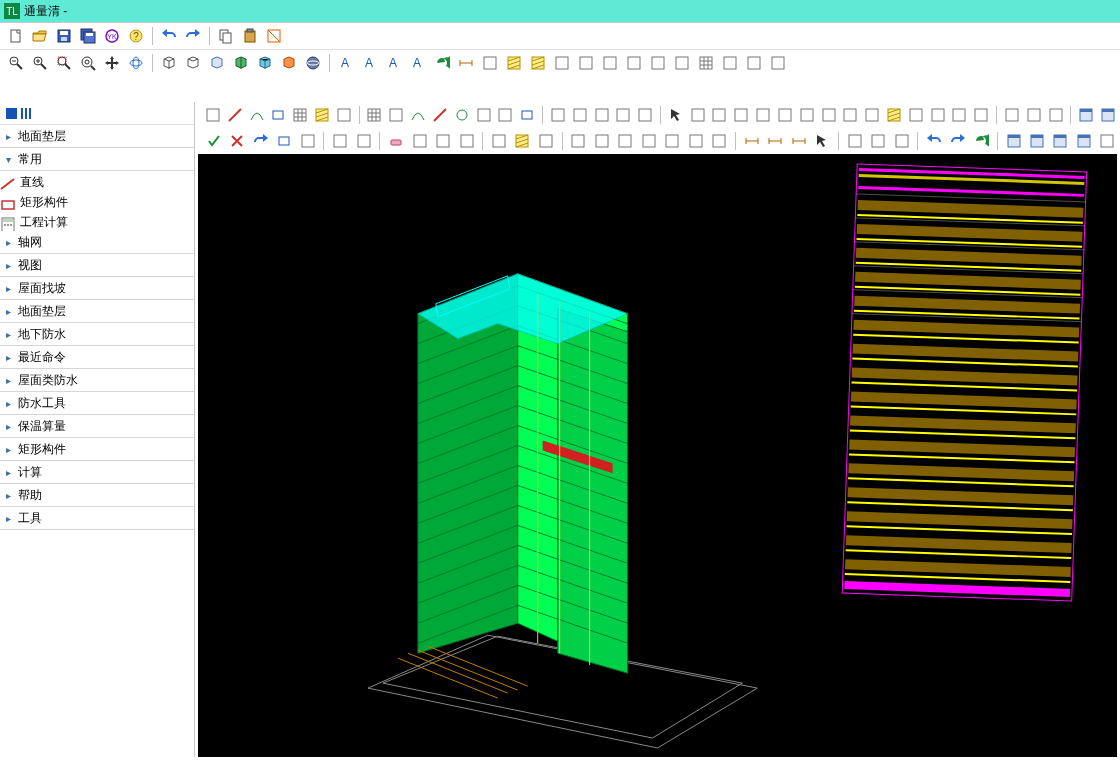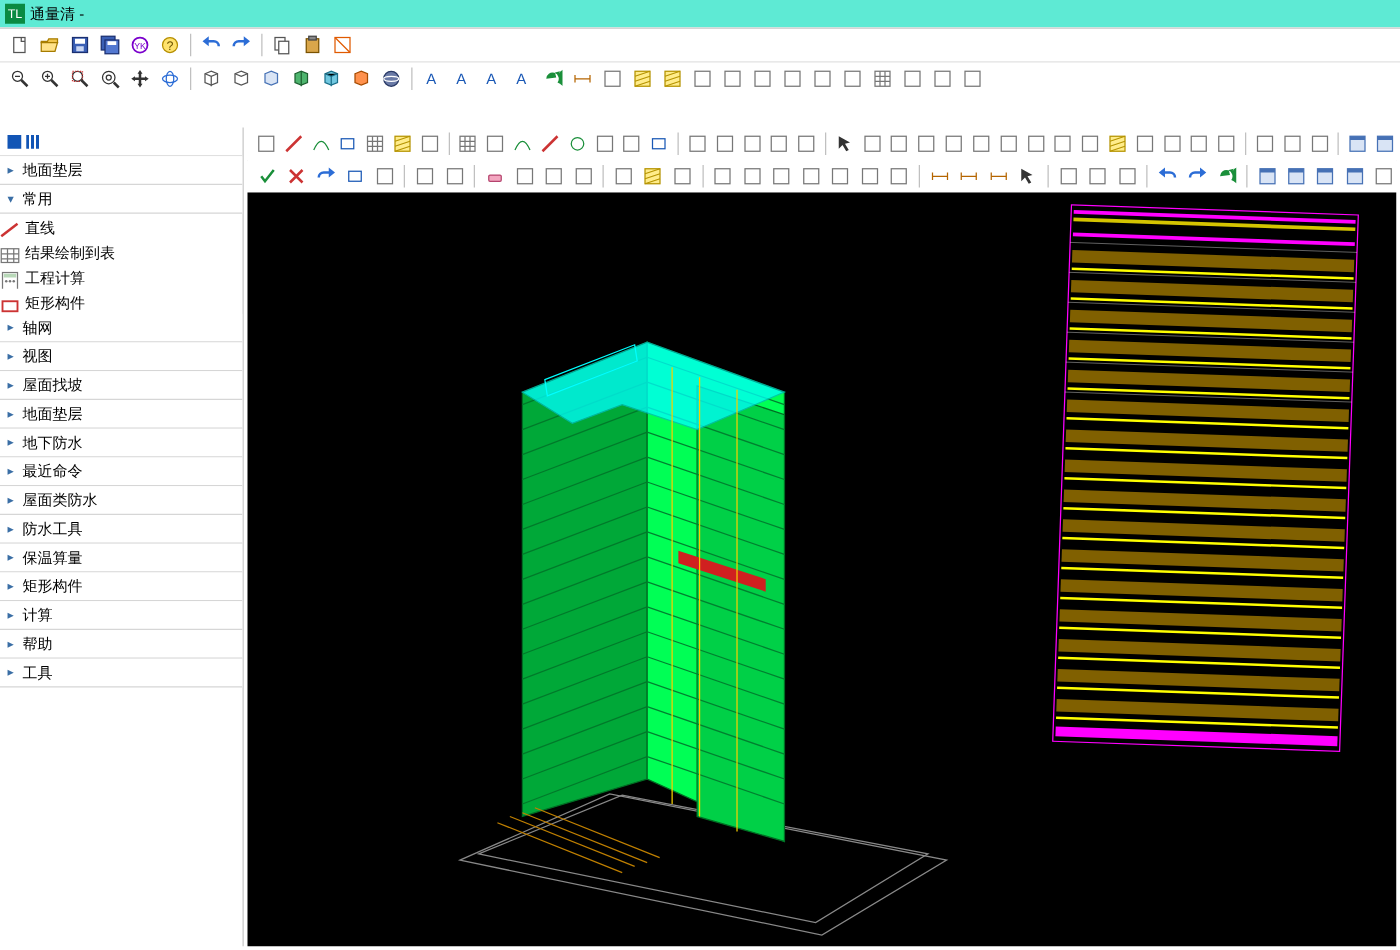--- a/index.html
+++ b/index.html
@@ -311,45 +311,36 @@
           <span class="licon">
             <svg width="16" height="14" viewBox="0 0 16 14">
               <line x1="1" y1="12" x2="14" y2="2" stroke="#c33" stroke-width="2"></line>
             </svg>
           </span>
           <span>直线</span>
         </div>
         <div class="leaf">
           <span class="licon">
             <svg width="16" height="14" viewBox="0 0 16 14">
-              <rect x="1" y="2" width="14" height="11" fill="#fff" stroke="#777"></rect>
-              <path d="M1 6h14M1 10h14M6 2v11M11 2v11" stroke="#777"></path>
+              <rect x="2" y="4" width="12" height="8" fill="none" stroke="#c33" stroke-width="1.5"></rect>
             </svg>
           </span>
-          <span>结果绘制到表</span>
+          <span>矩形构件</span>
         </div>
         <div class="leaf">
           <span class="licon">
             <svg width="16" height="14" viewBox="0 0 16 14">
               <rect x="2" y="1" width="12" height="14" fill="#fff" stroke="#777"></rect>
               <rect x="3" y="2" width="10" height="3" fill="#b8d8b8"></rect>
               <circle cx="5" cy="8" r="1" fill="#777"></circle>
               <circle cx="8" cy="8" r="1" fill="#777"></circle>
               <circle cx="11" cy="8" r="1" fill="#777"></circle>
             </svg>
           </span>
           <span>工程计算</span>
-        </div>
-        <div class="leaf">
-          <span class="licon">
-            <svg width="16" height="14" viewBox="0 0 16 14">
-              <rect x="2" y="4" width="12" height="8" fill="none" stroke="#c33" stroke-width="1.5"></rect>
-            </svg>
-          </span>
-          <span>矩形构件</span>
         </div>
         <div class="acc-item">
           <span class="caret">▸</span>
           <span>轴网</span>
         </div>
         <div class="acc-item">
           <span class="caret">▸</span>
           <span>视图</span>
         </div>
         <div class="acc-item">

